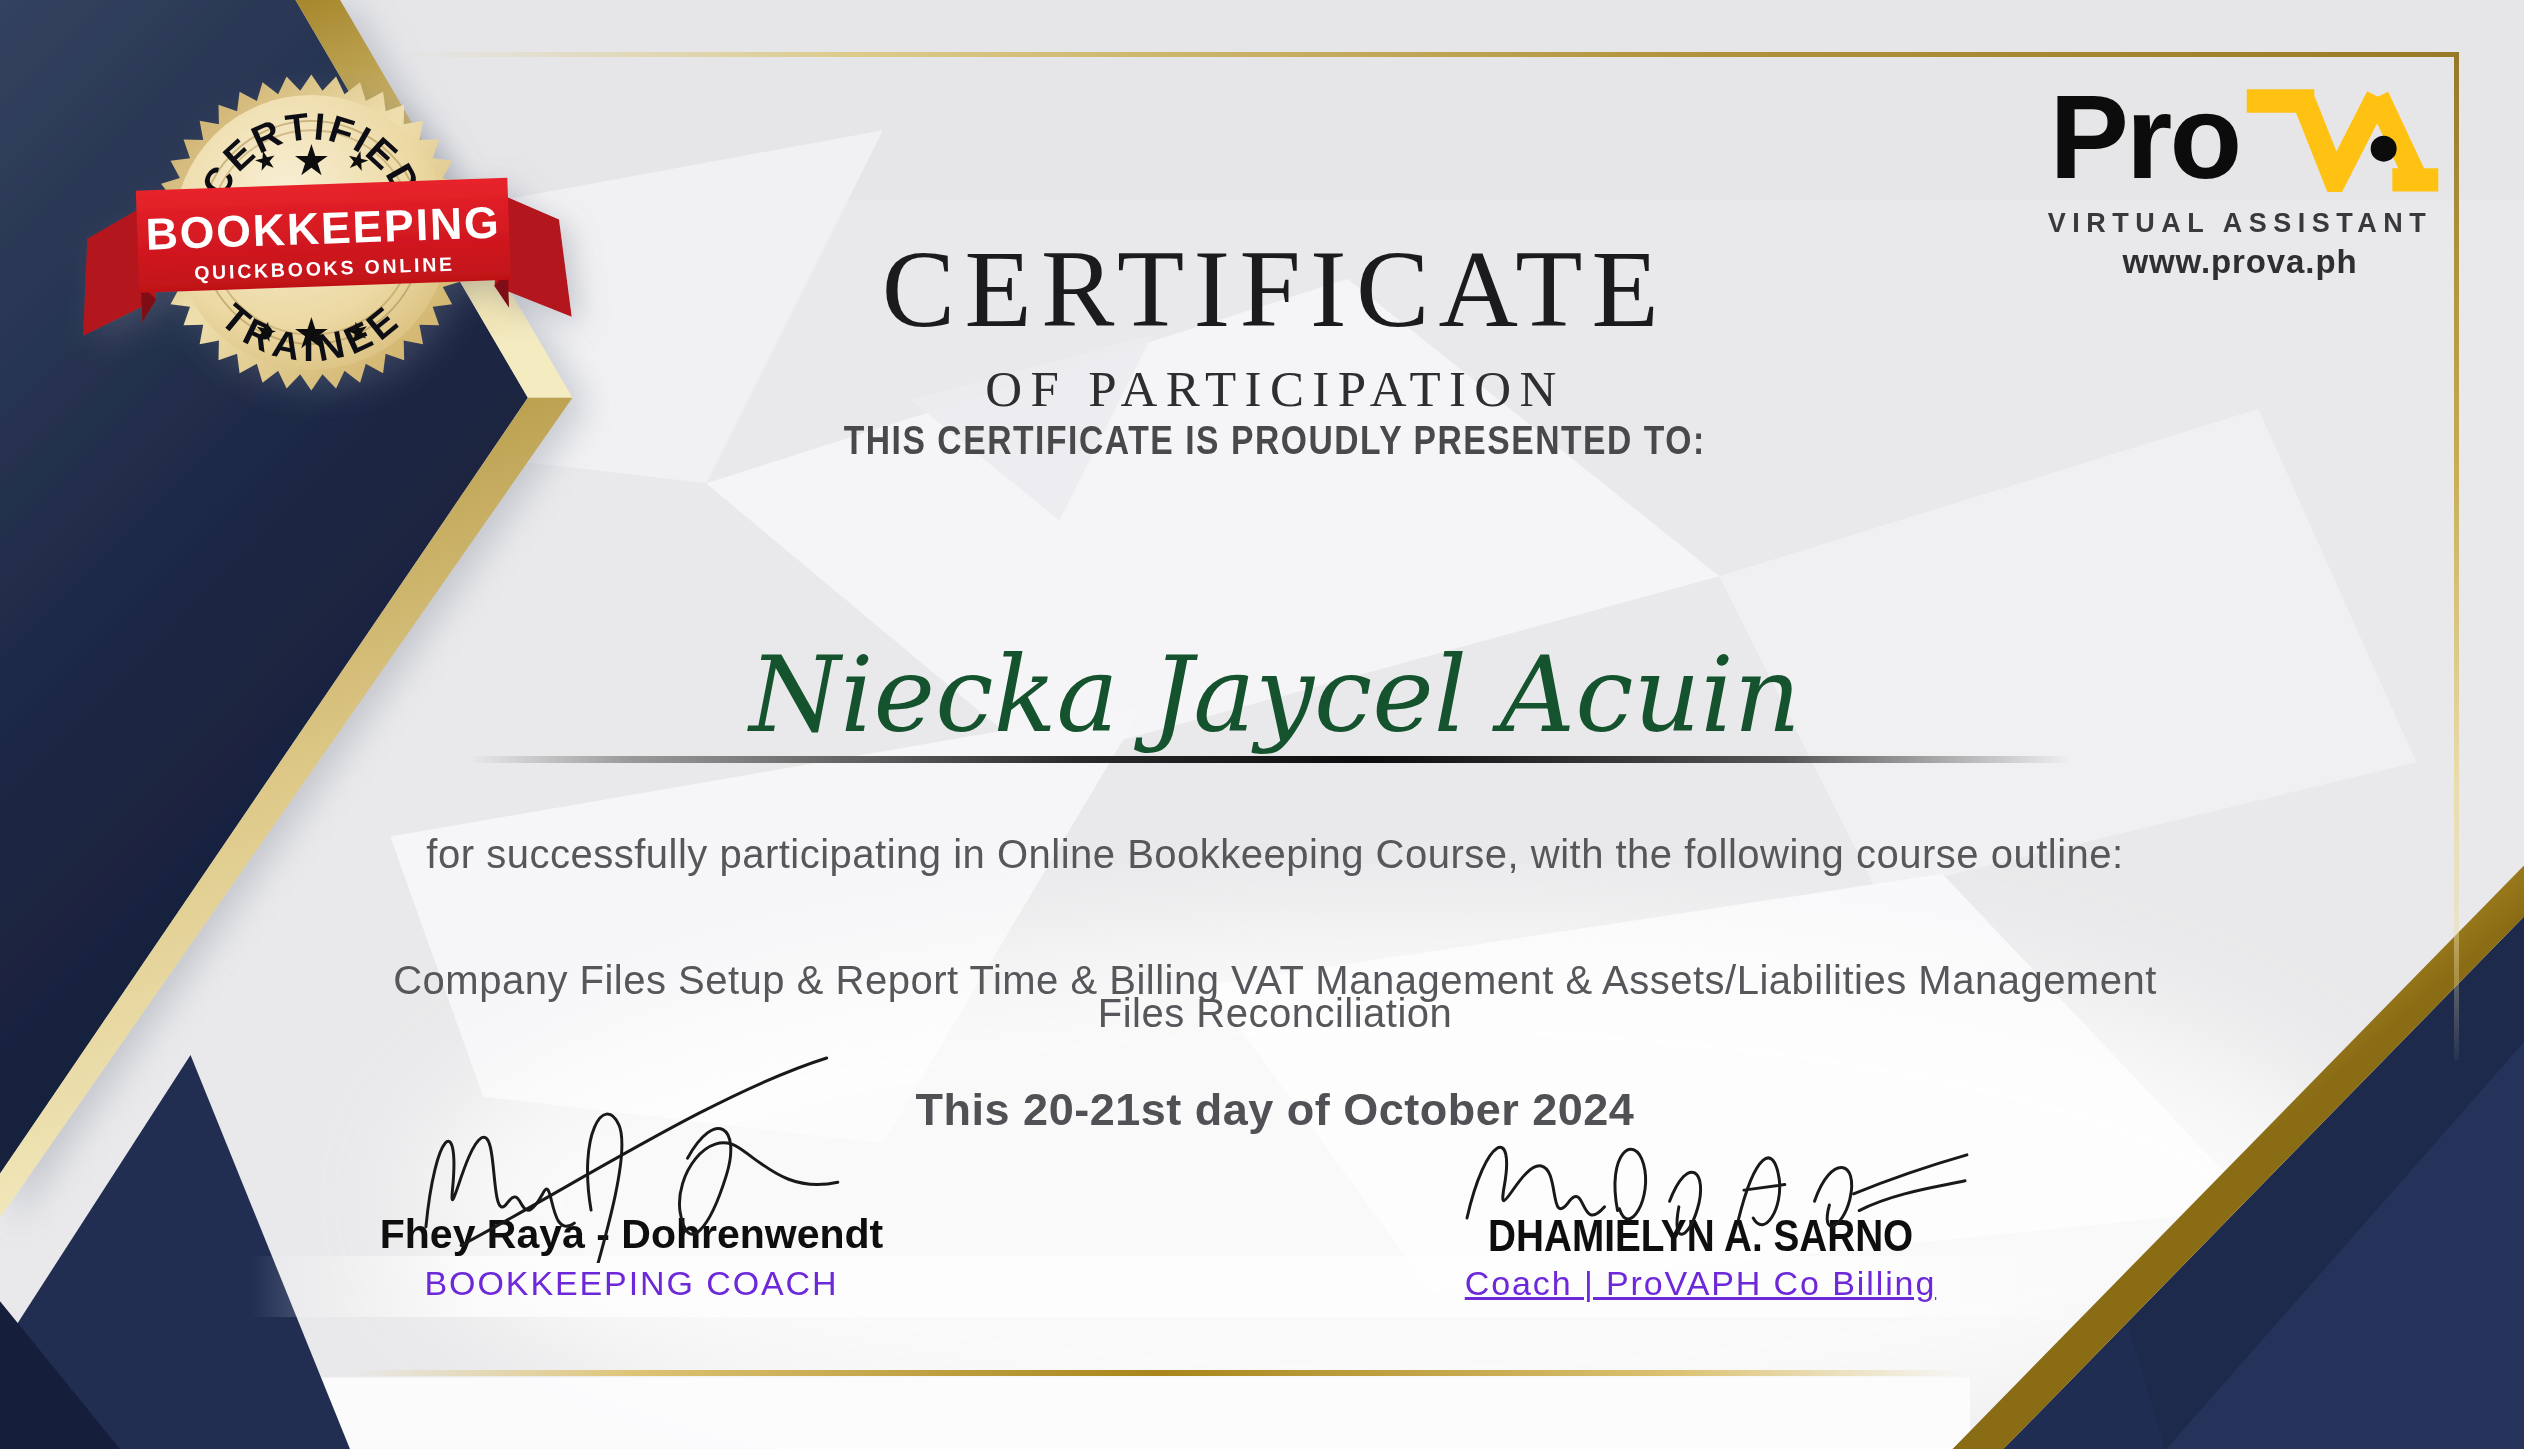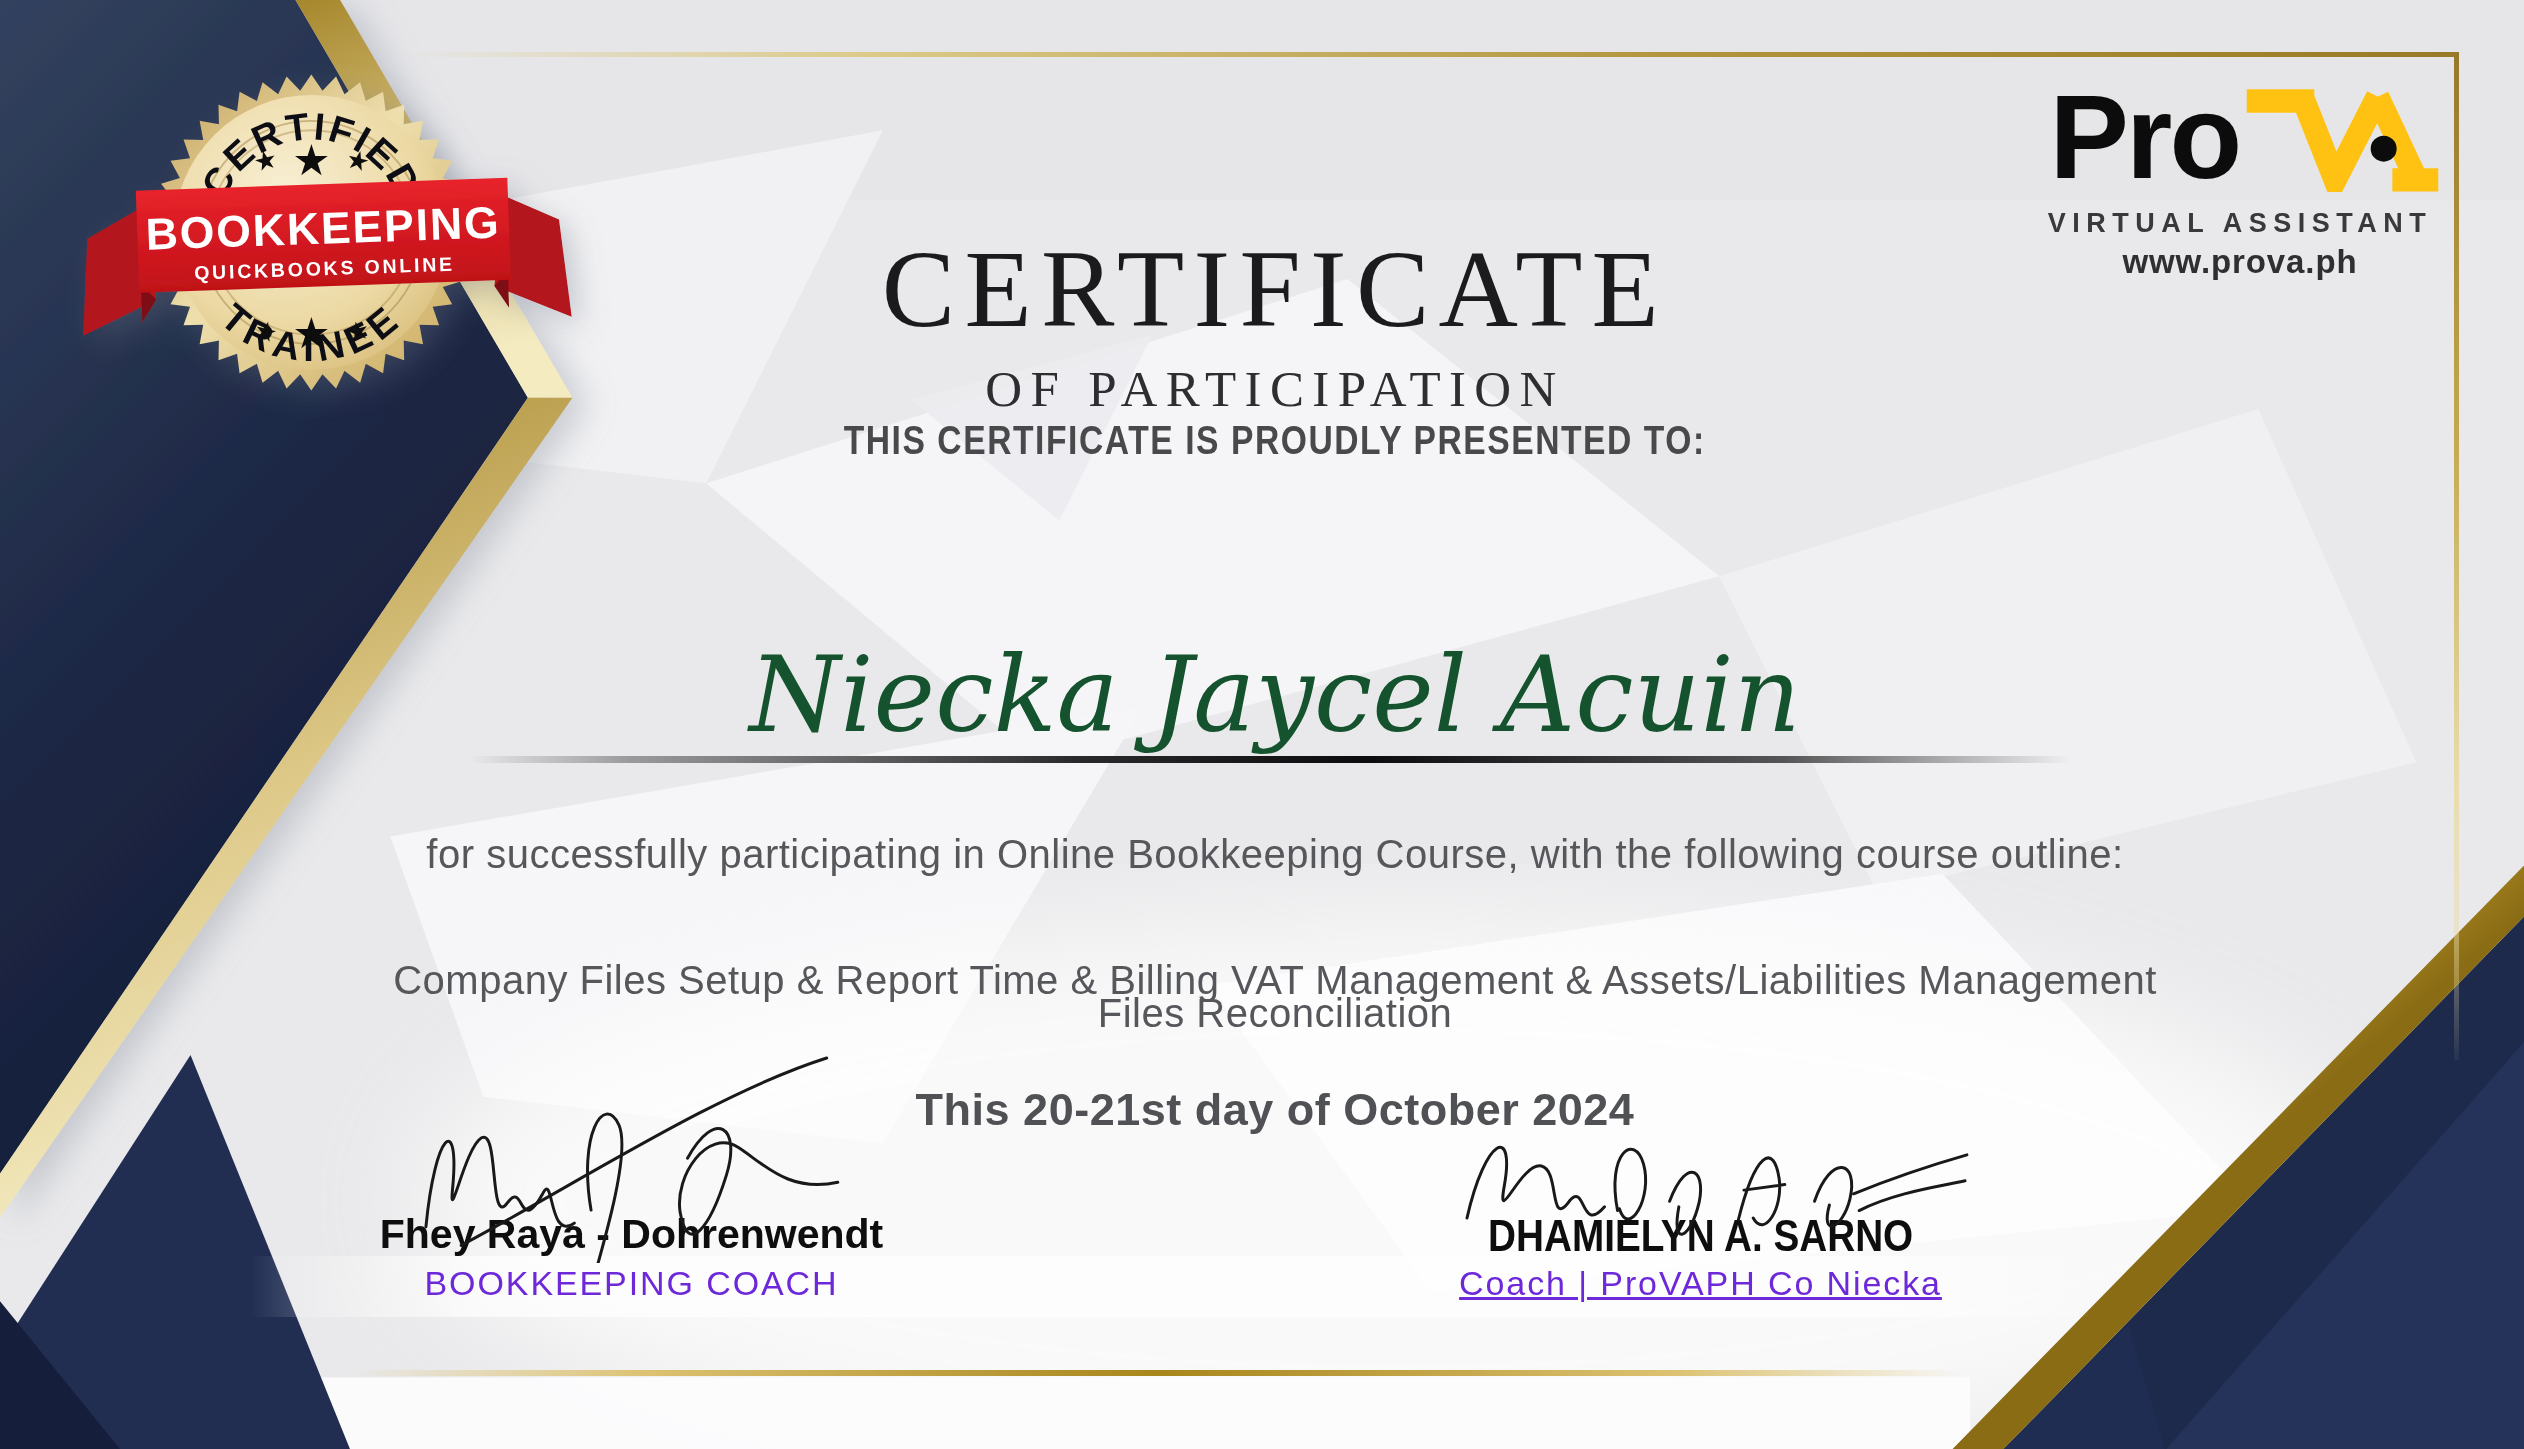--- a/index.html
+++ b/index.html
@@ -197,21 +197,21 @@
   <div class="abs col date-line">This 20-21st day of October 2024</div>
 
   <div class="abs sig-band"></div>
 
   <div class="abs sig-left sig-name">Fhey Raya - Dohrenwendt</div>
   <div class="abs sig-left sig-title">BOOKKEEPING COACH</div>
 
   <div class="abs sig-right sig-name sig-name-condensed">
     <span>DHAMIELYN A. SARNO</span>
   </div>
-  <div class="abs sig-right sig-title">Coach | ProVAPH Co Niecka</div>
+  <div class="abs sig-right sig-title">Coach | ProVAPH Co Billing</div>
 
   <svg class="abs sig-svg" style="left:409px;top:1045px;" width="455" height="218" viewBox="0 0 490 235">
     <path d="M18,196 C28,92 54,74 47,152 C42,202 60,110 78,100 C97,90 86,198 106,170 C124,145 118,207 144,160 C156,136 150,212 178,192"></path>
     <path d="M196,178 C182,96 210,52 226,86 C240,118 206,226 188,290"></path>
     <path d="M56,216 C180,150 330,52 450,14"></path>
     <path d="M300,122 C330,68 358,88 342,140 C324,198 300,228 292,180 C286,140 322,90 354,110 C380,126 408,160 462,148"></path>
   </svg>
 
   <svg class="abs sig-svg" style="left:1454px;top:1097px;" width="525" height="163" viewBox="0 0 565 175">
     <path d="M14,130 C34,42 66,30 54,96 C46,142 72,70 94,74 C114,78 102,142 124,112 C142,90 136,148 162,118"></path>

